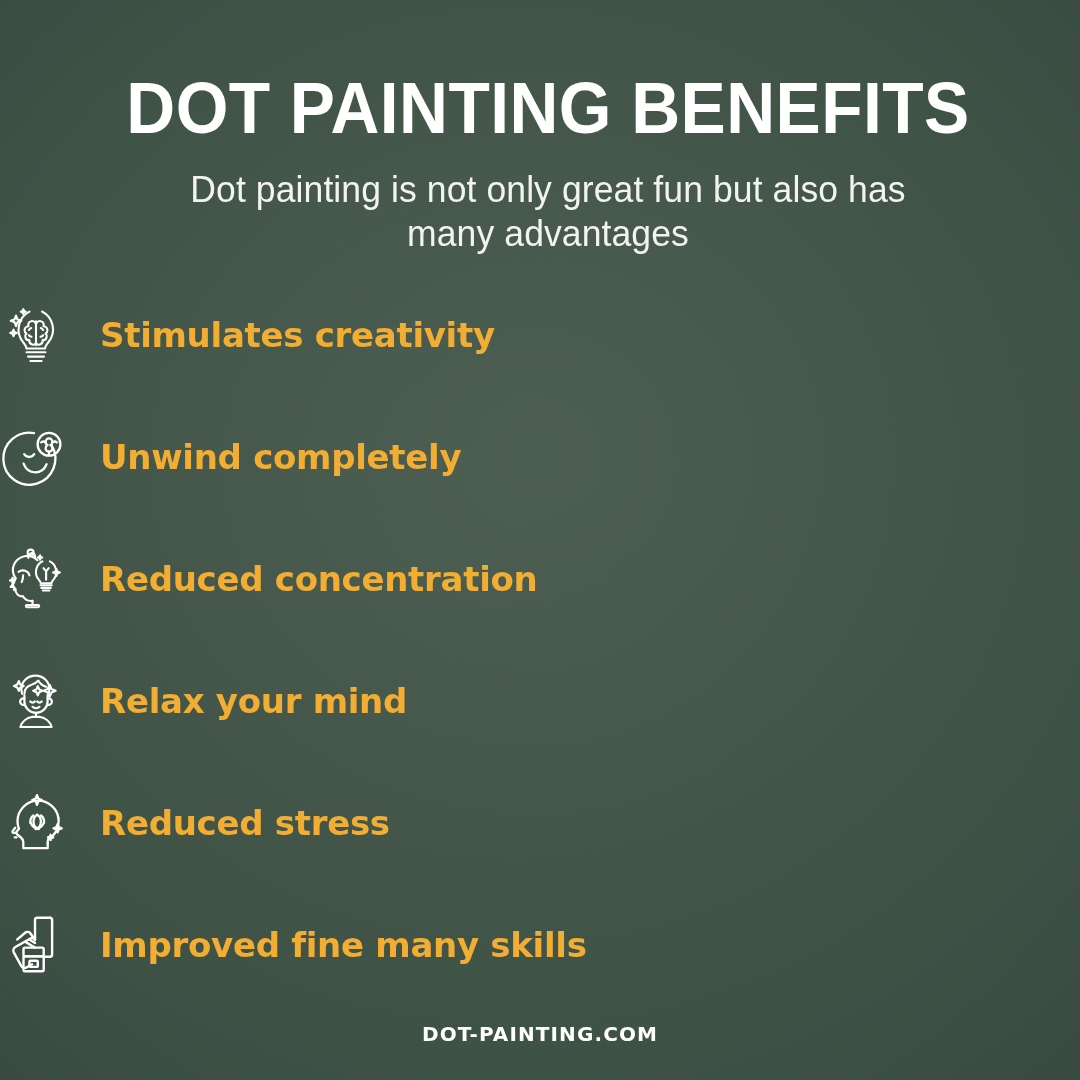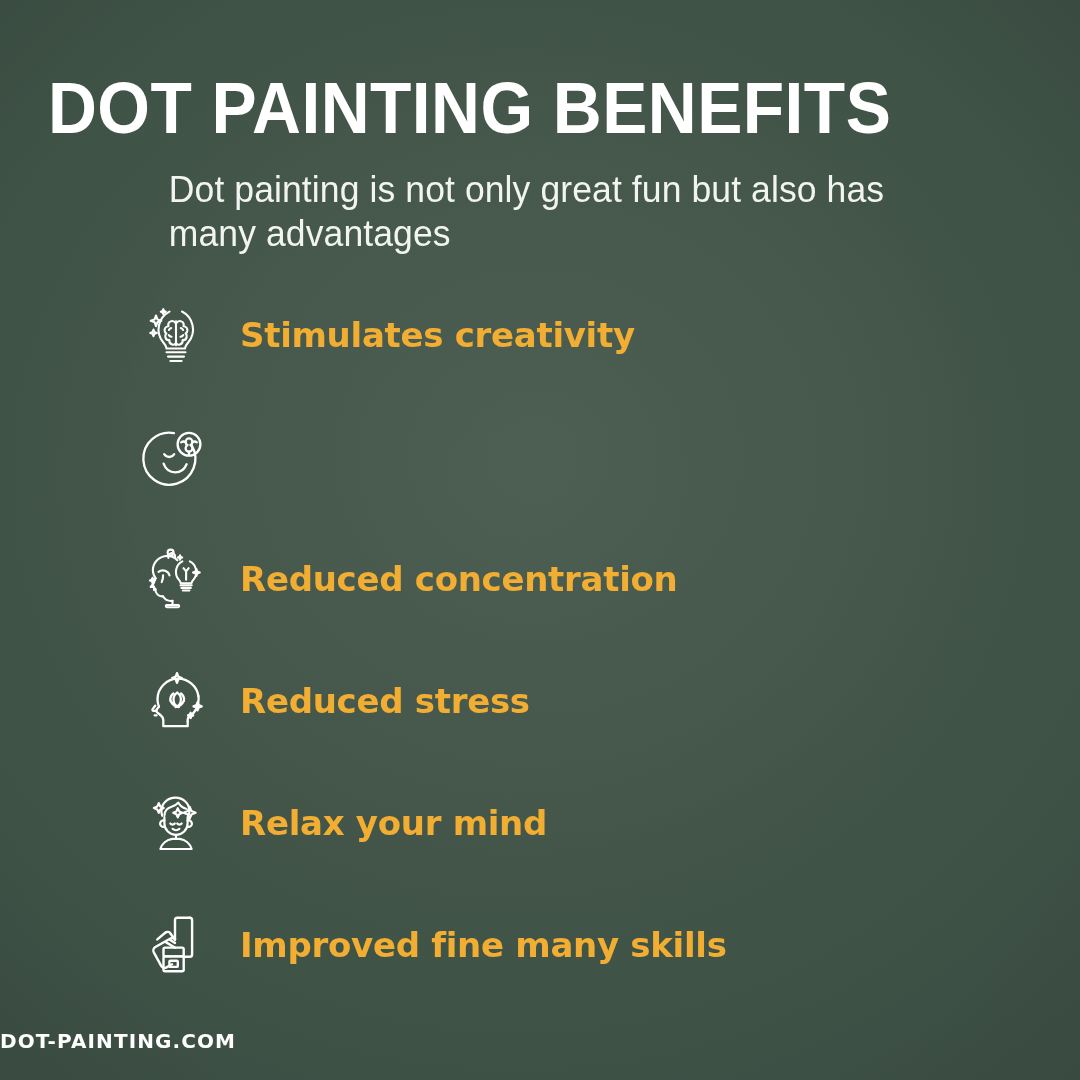--- a/index.html
+++ b/index.html
@@ -26,21 +26,21 @@
     background:
       radial-gradient(ellipse 60% 55% at 50% 42%, rgba(255,255,255,0.035) 0%, rgba(255,255,255,0.0) 70%),
       radial-gradient(ellipse 100% 100% at 50% 50%, rgba(0,0,0,0.0) 55%, rgba(0,0,0,0.10) 100%);
   }
 
   .header {
     position: absolute;
     top: 0;
     left: 16px;
     right: 0;
-    text-align: left;
+    text-align: center;
     z-index: 2;
   }
   .title {
     margin: 0;
     padding-top: 72px;
     color: #ffffff;
     font-family: "Liberation Sans Narrow", "Liberation Sans", sans-serif;
     font-size: 72px;
     font-weight: 700;
     letter-spacing: 0.5px;
@@ -67,21 +67,20 @@
     top: 286px;
     left: 0;
     right: 0;
     z-index: 2;
   }
   .benefit-row {
     display: flex;
     align-items: center;
     height: 98px;
     margin-bottom: 24px;
-    padding-left: 140px;
   }
   .benefit-icon {
     width: 72px;
     height: 72px;
     flex: 0 0 72px;
     display: flex;
     align-items: center;
     justify-content: center;
   }
   .benefit-icon svg {
@@ -97,22 +96,22 @@
     font-weight: bold;
     letter-spacing: -0.3px;
     white-space: nowrap;
   }
 
   .footer {
     position: absolute;
     left: 0;
     right: 0;
     top: 1022px;
+    text-align: center;
     z-index: 2;
-    margin-top: 7px;
   }
   .footer-text {
     color: #ffffff;
     font-family: "DejaVu Sans", sans-serif;
     font-size: 20px;
     font-weight: bold;
     letter-spacing: 1.1px;
   }
 </style>
 </head>
@@ -148,20 +147,21 @@
       <span class="benefit-icon">
         <svg viewBox="0 0 72 72" fill="none" stroke="#ffffff" stroke-width="2.3" stroke-linecap="round" stroke-linejoin="round">
           <path d="M51.8 24.6A26 26 0 1 1 34 12.1"></path>
           <path d="M24.2 33.2c1.2 1.7 3 2.8 5 2.8s3.8-1.1 5-2.8"></path>
           <path d="M23.6 42.6c1.9 5.2 6.4 8.7 11.6 8.7 5 0 9.4-3.2 11.4-8.1"></path>
           <circle cx="49" cy="23.3" r="11.4"></circle>
           <path d="M49 17.4c-1.9 0-3.4 1.6-3.4 3.5 0 1.4.8 2.6 2 3.1-1.2.6-2 1.8-2 3.2 0 1.9 1.5 3.5 3.4 3.5s3.4-1.6 3.4-3.5c0-1.4-.8-2.6-2-3.2 1.2-.5 2-1.7 2-3.1 0-1.9-1.5-3.5-3.4-3.5z"></path>
           <path d="M45.6 21.3c-1.3-1-3.1-1-4.4 0M52.4 21.3c1.3-1 3.1-1 4.4 0M49 30.7v2.9"></path>
         </svg>
       </span>
+      <span class="benefit-label">Unwind completely</span>
     </div>
 
     <div class="benefit-row">
       <span class="benefit-icon">
         <svg viewBox="0 0 72 72" fill="none" stroke="#ffffff" stroke-width="2.1" stroke-linecap="round" stroke-linejoin="round">
           <path d="M37.4 17.3c-3.2-3.4-8.1-5.1-13-4.1-7.6 1.6-12.6 8.8-11.3 16.3.4 2.2 1.3 4.2 2.6 5.9"></path>
           <path d="M15.7 35.4c-1.7 1.3-2.8 3.2-2.8 5.4 0 2.2 1 4.1 2.6 5.4"></path>
           <path d="M15.5 46.2c-.2 2 .5 4 2 5.4 1.5 1.4 3.5 2 5.4 1.7"></path>
           <path d="M22.9 53.3c2 3.2 5.7 5.1 9.6 4.6"></path>
           <path d="M14.2 39.4l-3.5 4.6h3.3v3.1"></path>
@@ -177,59 +177,59 @@
           <path d="M56.4 26.1l.9 2.5 2.5.9-2.5.9-.9 2.5-.9-2.5-2.5-.9 2.5-.9z"></path>
           <path d="M40 12.3l.6 1.6 1.6.6-1.6.6-.6 1.6-.6-1.6-1.6-.6 1.6-.6z"></path>
           <path d="M12.5 34.8l.7 1.9 1.9.7-1.9.7-.7 1.9-.7-1.9-1.9-.7 1.9-.7z"></path>
         </svg>
       </span>
       <span class="benefit-label">Reduced concentration</span>
     </div>
 
     <div class="benefit-row">
       <span class="benefit-icon">
-        <svg viewBox="0 0 72 72" fill="none" stroke="#ffffff" stroke-width="2.3" stroke-linecap="round" stroke-linejoin="round">
-          <path d="M47.7 56.4v4.8H23.3v-6.1c0-2.4-1-3.6-2.9-5.1l-3.6-2.9c-.8-.6-.9-1.7-.3-2.4l2.5-3.1"></path>
-          <path d="M18.9 41.6c-.9-2.3-1.4-4.8-1.4-7.4 0-11.3 9.2-20.5 20.6-20.5 10.2 0 18.7 7.5 20.3 17.3"></path>
-          <path d="M58.4 31c.2 1 .2 2.1.2 3.2 0 7.1-3.6 13.4-9.1 17.1-1.3.9-1.8 1.6-1.8 3.1v2"></path>
-          <path d="M16.6 45.9h-3.1c-.9 0-1.4-1-.9-1.7l2.6-3.5"></path>
-          <path d="M16.6 50.3h-1.9"></path>
-          <path d="M37.2 27.8c-2.2 1.3-3.7 3.8-3.7 6.7 0 3.6 2.3 6.6 5.4 7.5-3.7-.3-6.9-2.7-8.3-6.1"></path>
-          <path d="M37.2 27.8c2.2 1.3 3.7 3.8 3.7 6.7 0 3.6-2.3 6.6-5.4 7.5 3.7-.3 6.9-2.7 8.3-6.1"></path>
-          <path d="M30.6 35.9c-.6-2.8.5-5.7 2.8-7.4M43.8 35.9c.6-2.8-.5-5.7-2.8-7.4"></path>
-          <path d="M37.2 21.6l1.3 3.5 3.5 1.3-3.5 1.3-1.3 3.5-1.3-3.5-3.5-1.3 3.5-1.3z" transform="translate(-0.2 -13.4)"></path>
-          <path d="M57.6 37.2l1.1 3 3 1.1-3 1.1-1.1 3-1.1-3-3-1.1 3-1.1z"></path>
-          <path d="M50.6 47.8l.7 1.9 1.9.7-1.9.7-.7 1.9-.7-1.9-1.9-.7 1.9-.7z"></path>
-        </svg>
-      </span>
-      <span class="benefit-label">Reduced stress</span>
-    </div>
-
-    <div class="benefit-row">
-      <span class="benefit-icon">
         <svg viewBox="0 0 72 72" fill="none" stroke="#ffffff" stroke-width="2.2" stroke-linecap="round" stroke-linejoin="round">
           <path d="M22.3 28.8c-.6-1.5-.9-3.2-.9-4.9 0-7.3 6.3-13.2 14-13.2s14 5.9 14 13.2c0 1.5-.2 2.9-.7 4.2"></path>
           <path d="M24.6 28.1c0-4 3-7.2 7-8.4 2.8-.8 5.2-2.3 6.6-4.1 1.6 3 4.4 5.3 7.8 6.2"></path>
           <path d="M24.4 30.2v6.2c0 6.3 5.2 11.4 11.6 11.4s11.6-5.1 11.6-11.4v-6.2"></path>
           <path d="M24.4 33.6c-1.7-.6-3.5.3-4.1 2-.6 1.7.3 3.5 2 4.1.7.2 1.4.2 2.1 0"></path>
           <path d="M47.6 33.6c1.7-.6 3.5.3 4.1 2 .6 1.7-.3 3.5-2 4.1-.7.2-1.4.2-2.1 0"></path>
           <path d="M30.3 36.5c1.2 1.4 3.3 1.4 4.5 0M37.2 36.5c1.2 1.4 3.3 1.4 4.5 0"></path>
           <path d="M32.6 41.8c1.8 1.9 5 1.9 6.8 0"></path>
           <path d="M36 47.8v4.1"></path>
           <path d="M20.4 62h31.2c-1.4-5.3-6.2-9.3-12-10.1h-7.2c-5.8.8-10.6 4.8-12 10.1z"></path>
           <path d="M49.6 19.8l1.8 4.2 4.2 1.8-4.2 1.8-1.8 4.2-1.8-4.2-4.2-1.8 4.2-1.8z"></path>
           <path d="M38.3 25.2l1.4 3.2 3.2 1.4-3.2 1.4-1.4 3.2-1.4-3.2-3.2-1.4 3.2-1.4z" transform="translate(-0.5 -4)"></path>
           <path d="M18.8 16.1l1.5 3.4 3.4 1.5-3.4 1.5-1.5 3.4-1.5-3.4-3.4-1.5 3.4-1.5z"></path>
         </svg>
       </span>
       <span class="benefit-label">Relax your mind</span>
     </div>
 
     <div class="benefit-row">
       <span class="benefit-icon">
+        <svg viewBox="0 0 72 72" fill="none" stroke="#ffffff" stroke-width="2.3" stroke-linecap="round" stroke-linejoin="round">
+          <path d="M47.7 56.4v4.8H23.3v-6.1c0-2.4-1-3.6-2.9-5.1l-3.6-2.9c-.8-.6-.9-1.7-.3-2.4l2.5-3.1"></path>
+          <path d="M18.9 41.6c-.9-2.3-1.4-4.8-1.4-7.4 0-11.3 9.2-20.5 20.6-20.5 10.2 0 18.7 7.5 20.3 17.3"></path>
+          <path d="M58.4 31c.2 1 .2 2.1.2 3.2 0 7.1-3.6 13.4-9.1 17.1-1.3.9-1.8 1.6-1.8 3.1v2"></path>
+          <path d="M16.6 45.9h-3.1c-.9 0-1.4-1-.9-1.7l2.6-3.5"></path>
+          <path d="M16.6 50.3h-1.9"></path>
+          <path d="M37.2 27.8c-2.2 1.3-3.7 3.8-3.7 6.7 0 3.6 2.3 6.6 5.4 7.5-3.7-.3-6.9-2.7-8.3-6.1"></path>
+          <path d="M37.2 27.8c2.2 1.3 3.7 3.8 3.7 6.7 0 3.6-2.3 6.6-5.4 7.5 3.7-.3 6.9-2.7 8.3-6.1"></path>
+          <path d="M30.6 35.9c-.6-2.8.5-5.7 2.8-7.4M43.8 35.9c.6-2.8-.5-5.7-2.8-7.4"></path>
+          <path d="M37.2 21.6l1.3 3.5 3.5 1.3-3.5 1.3-1.3 3.5-1.3-3.5-3.5-1.3 3.5-1.3z" transform="translate(-0.2 -13.4)"></path>
+          <path d="M57.6 37.2l1.1 3 3 1.1-3 1.1-1.1 3-1.1-3-3-1.1 3-1.1z"></path>
+          <path d="M50.6 47.8l.7 1.9 1.9.7-1.9.7-.7 1.9-.7-1.9-1.9-.7 1.9-.7z"></path>
+        </svg>
+      </span>
+      <span class="benefit-label">Reduced stress</span>
+    </div>
+
+    <div class="benefit-row">
+      <span class="benefit-icon">
         <svg viewBox="0 0 72 72" fill="none" stroke="#ffffff" stroke-width="2.4" stroke-linecap="round" stroke-linejoin="round">
           <path d="M49.8 8.7H37.3c-1.3 0-2.3 1-2.3 2.3v19.6"></path>
           <path d="M49.8 8.7c1.3 0 2.3 1 2.3 2.3v34.4c0 1.3-1 2.3-2.3 2.3h-6.1"></path>
           <path d="M35 30.6c-1.2-1.5-3.3-1.9-5-.9L15.4 38c-1.9 1.1-2.6 3.5-1.6 5.4l7.4 13.4c1 1.9 3.4 2.6 5.3 1.6l5.5-3.1"></path>
           <path d="M30.8 25.1c-.6-1.6-2.3-2.5-4-2.1-.6.1-1.1.4-1.6.8l-7.9 6.6"></path>
           <path d="M30.8 25.1L35 30.6"></path>
           <path d="M26.2 33.4l9 5.3"></path>
           <path d="M30.2 31l4.8 2.9"></path>
           <rect x="23.5" y="38.6" width="20.2" height="8.8" rx="1.5"></rect>
           <rect x="23.5" y="47.4" width="20.2" height="14.9" rx="1.5"></rect>

